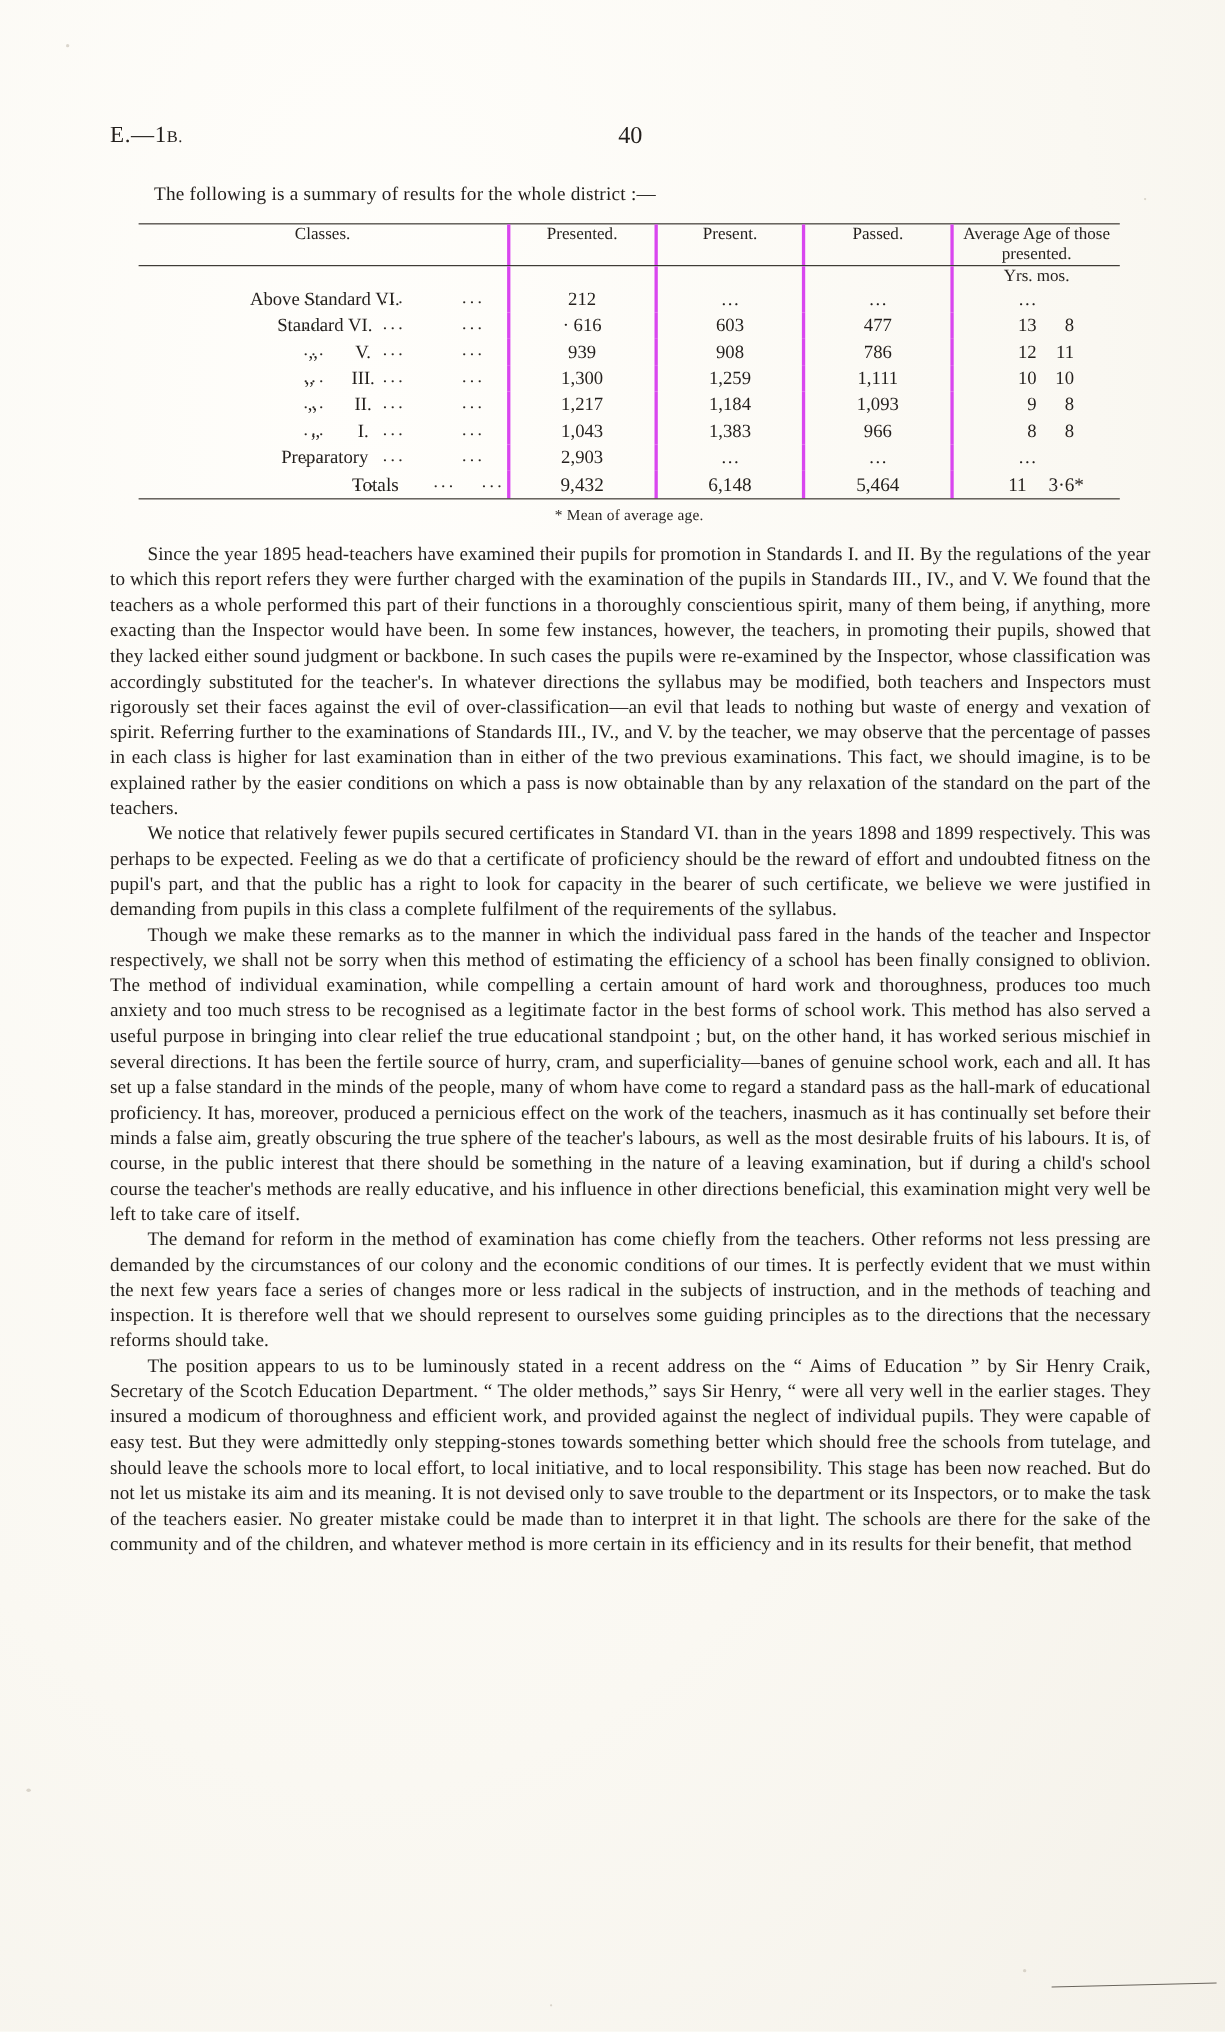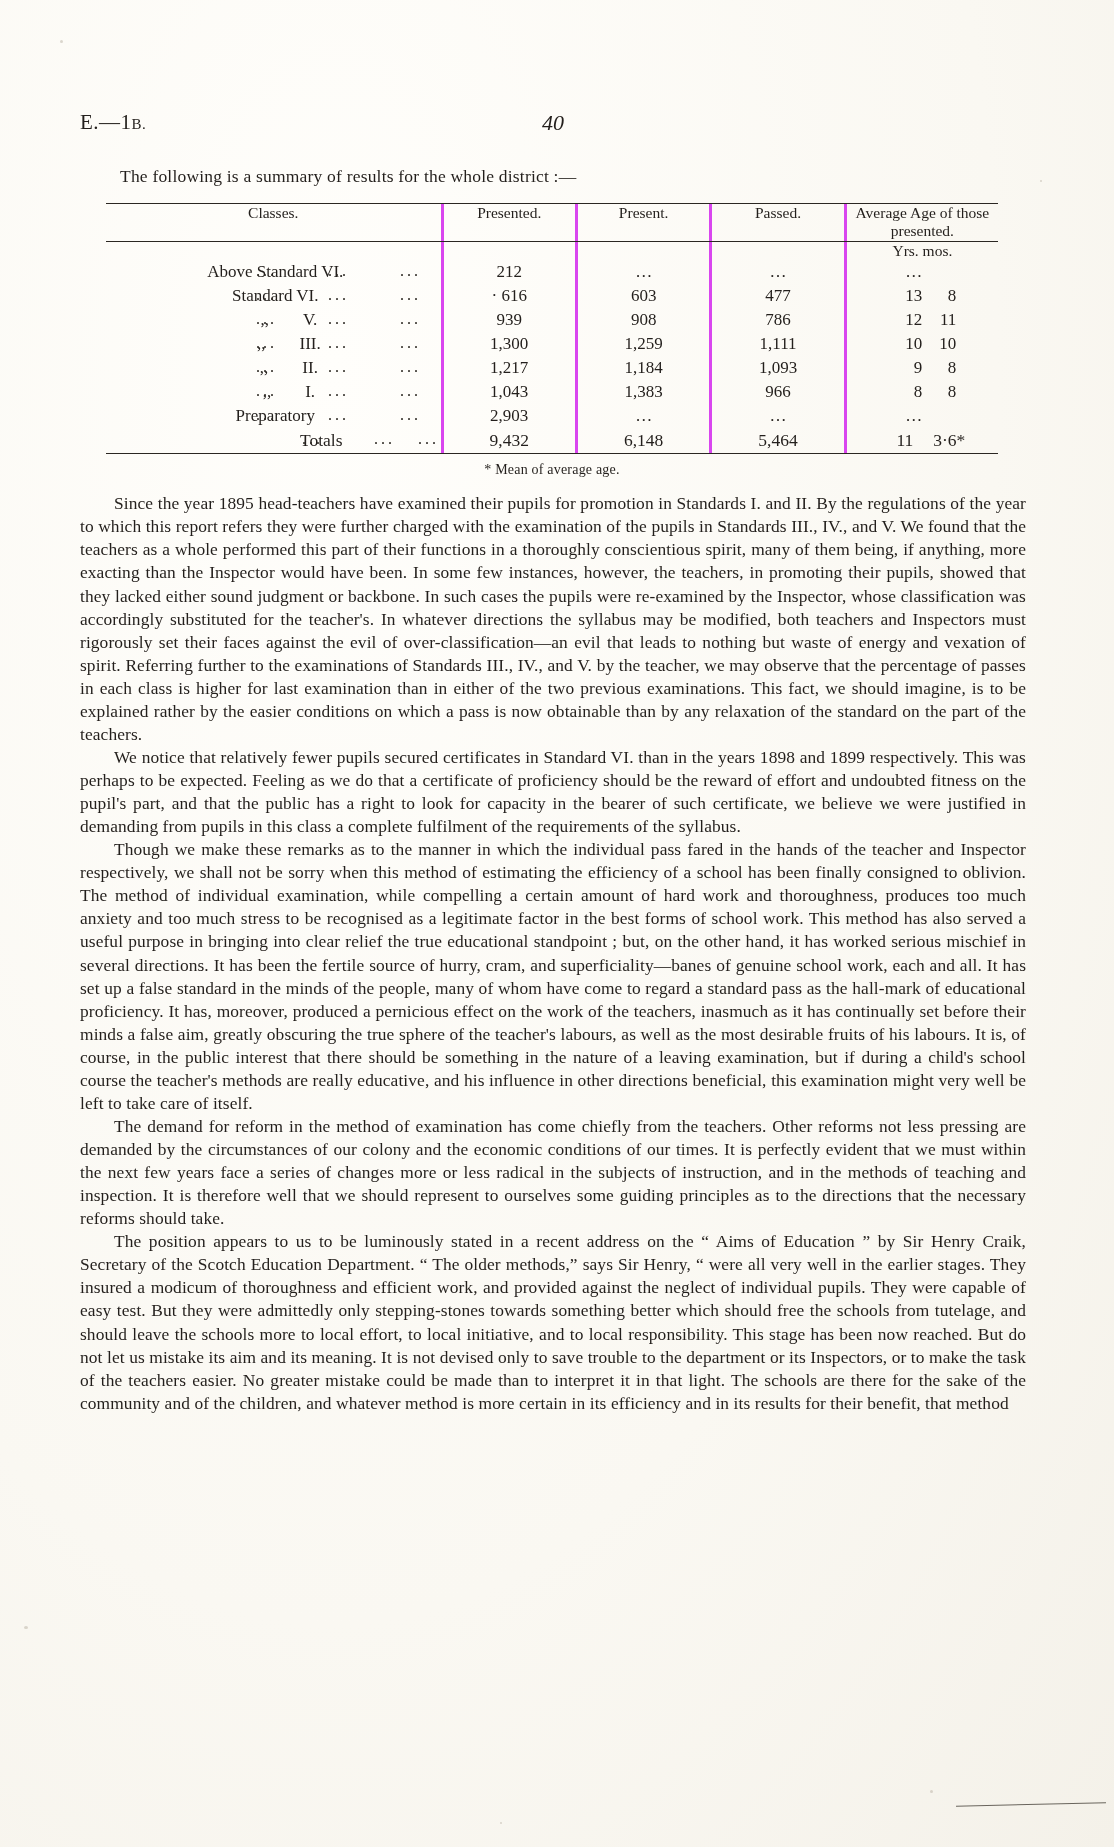--- a/index.html
+++ b/index.html
@@ -22,21 +22,21 @@
       radial-gradient(ellipse at 30% 20%, #fffefb 0%, #faf8f2 60%, #f4f1e9 100%);
   }
   .speck {
     position: absolute;
     background: #b9b2a4;
     opacity: .5;
     border-radius: 50%;
   }
   .content {
     position: absolute;
-    left: 80px;
+    left: 100px;
     top: 110px;
     width: 946px;
   }
   
   .hdr {
     position: relative;
     height: 34px;
   }
   .hdr .code {
     position: absolute;
@@ -48,21 +48,20 @@
   .hdr .code sub,
   .hdr .code .sm {
     font-size: 15px;
   }
   .hdr .pageno {
     position: absolute;
     left: 50%;
     transform: translateX(-50%);
     top: 0;
     font-size: 22px;
-    font-style: italic;
   }
   
   .intro {
     margin: 22px 0 0 40px;
     font-size: 17.5px;
     letter-spacing: .2px;
   }
   
   .tablewrap {
     margin: 16px 0 0 26px;

